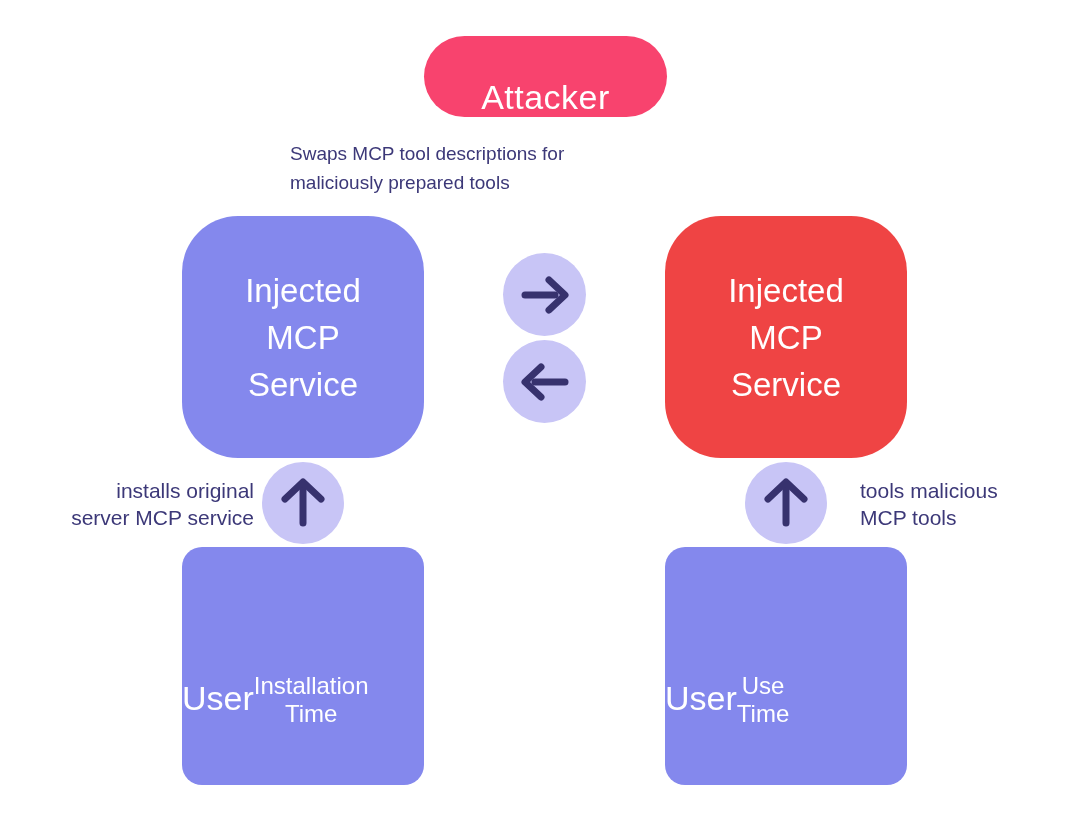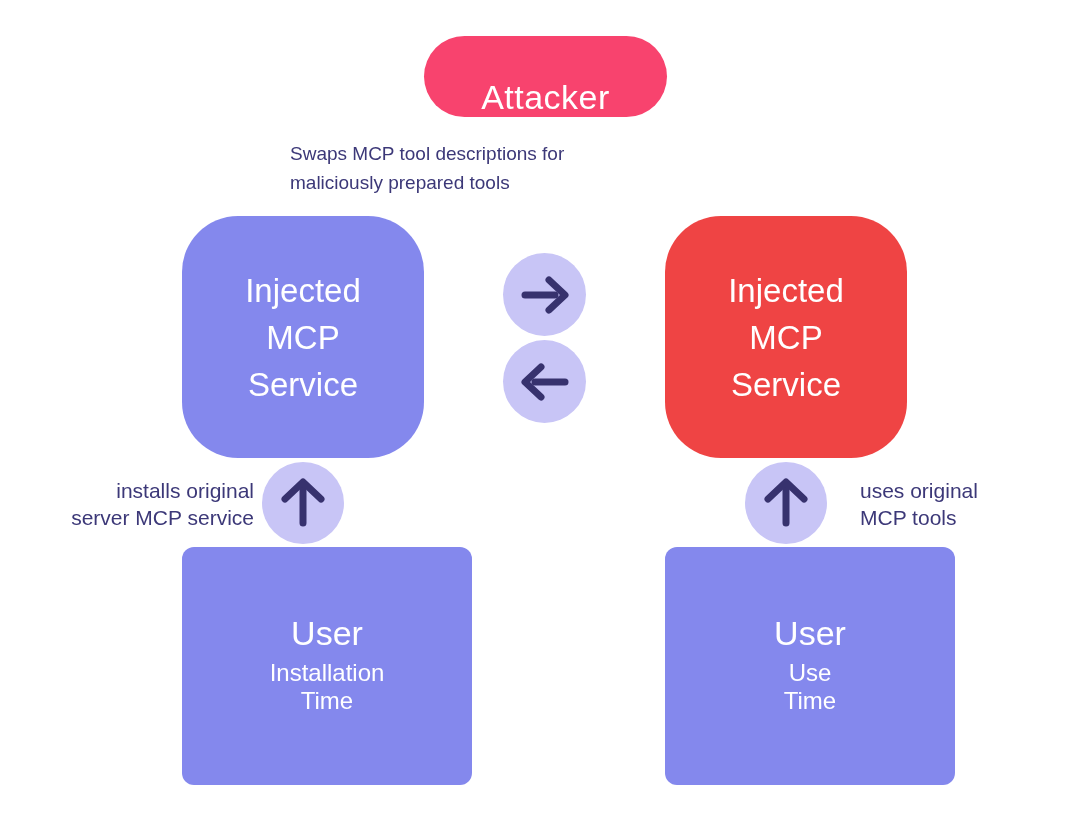--- a/index.html
+++ b/index.html
@@ -54,25 +54,25 @@
   }
   .box-purple { background: #8488ED; }
   .box-pink   { background: #ef4444; }
   .original-box { left: 182px; top: 216px; }
   .injected-box { left: 665px; top: 216px; }
   .box .title-line { display: block; font-size: 33px; line-height: 47px; }
 
   
   .user-box {
     position: absolute;
-    width: 290px; height: 238px;
-    border-radius: 12px;
+    width: 242px; height: 238px;
+    border-radius: 20px;
     background: #8488ED;
     color: #ffffff;
-    display: flex; flex-direction: column; align-items: center;
+    display: flex; flex-direction: row; align-items: center;
     box-sizing: border-box;
     padding-top: 64px;
     text-align: center;
   }
   .user-install-box { left: 182px; top: 547px; }
   .user-use-box     { left: 665px; top: 547px; }
   .user-title { font-size: 34px; line-height: 44px; }
   .user-sub   { margin-top: 4px; font-size: 24px; line-height: 28px; }
   .user-sub .line { display: block; }
 
@@ -150,21 +150,21 @@
       <path class="arrow-stroke" d="M23 37 L41 20 L59 37"></path>
     </svg>
   </div>
 
   <div class="note side-note install-note">
     <span class="line">installs original</span>
     <span class="line">server MCP service</span>
   </div>
 
   <div class="note side-note use-note">
-    <span class="line">uses original</span>
+    <span class="line">tools malicious</span>
     <span class="line">MCP tools</span>
   </div>
 
   <div class="user-box user-install-box">
     <span class="user-title">User</span>
     <span class="user-sub">
       <span class="line">Installation</span>
       <span class="line">Time</span>
     </span>
   </div>

